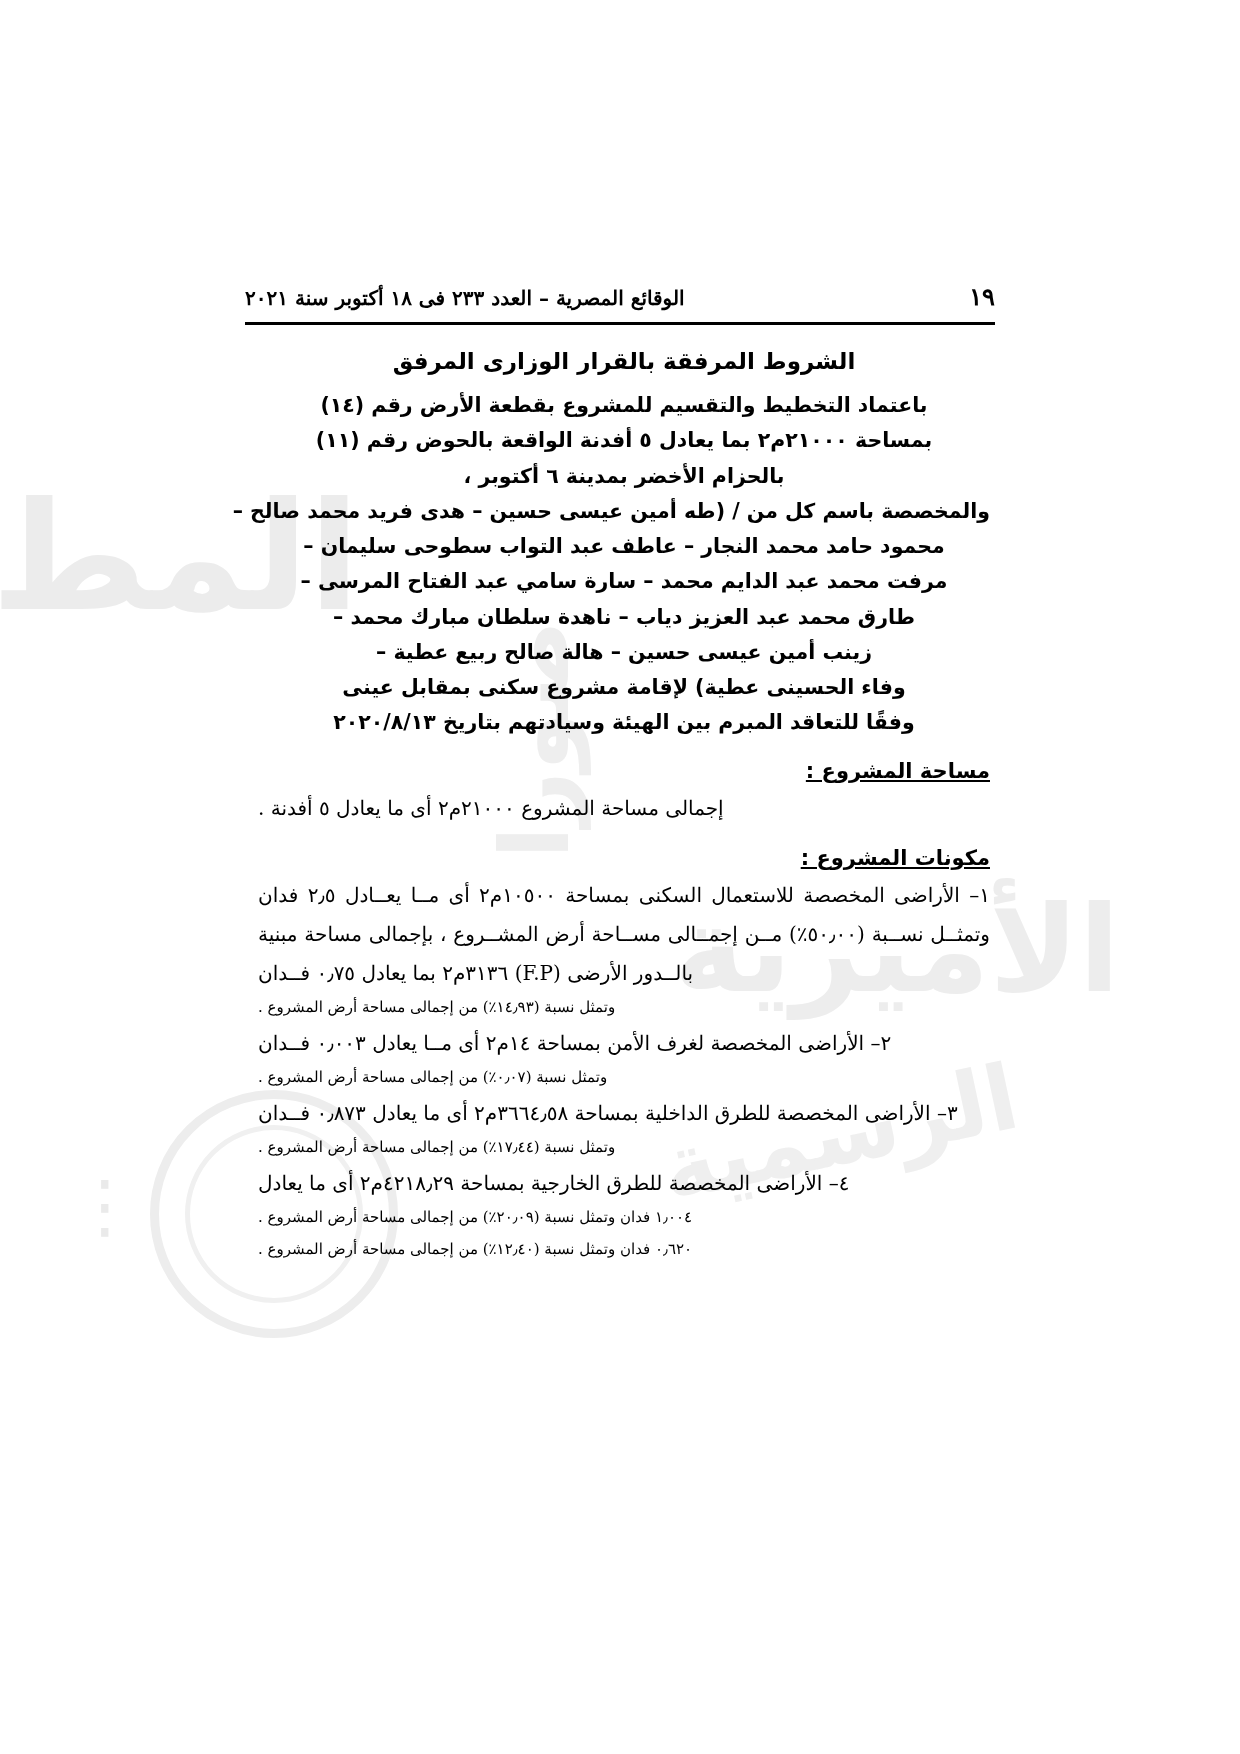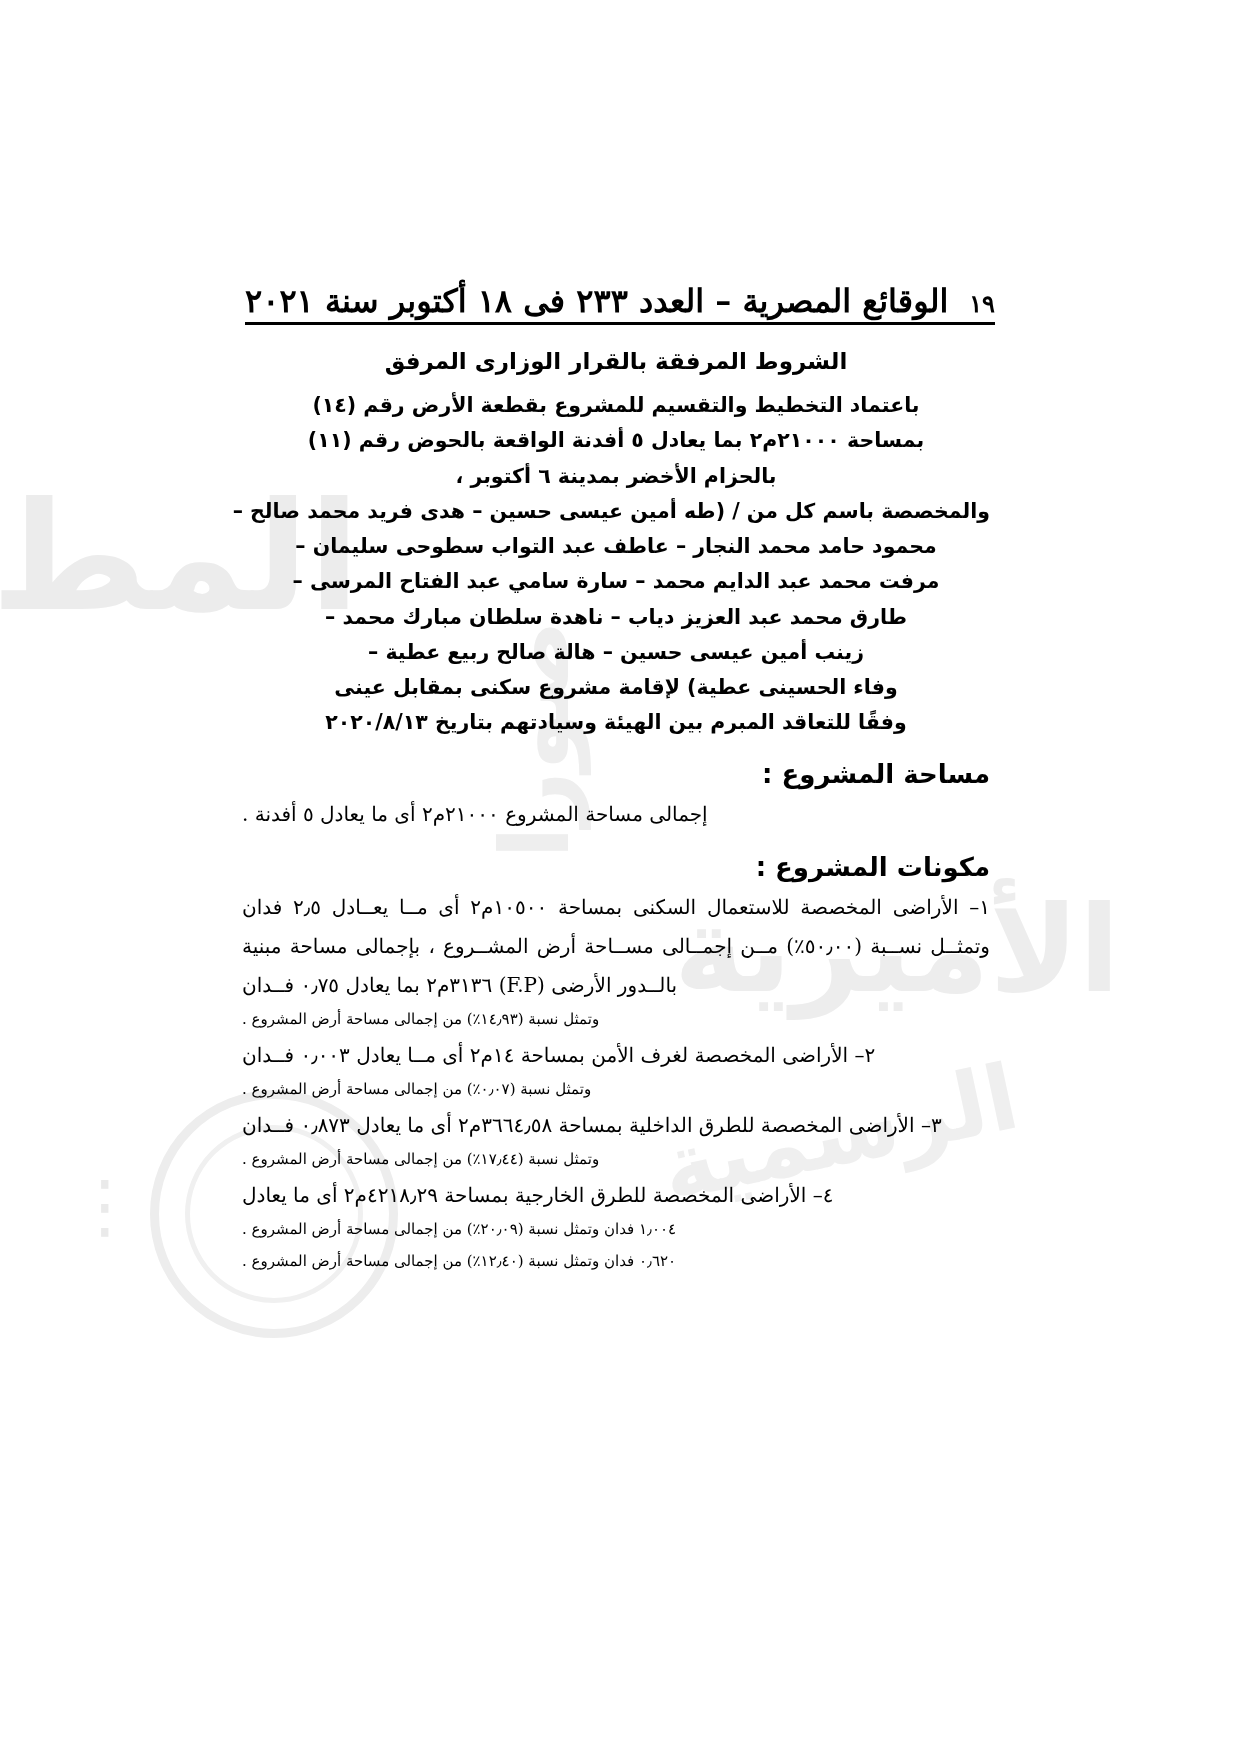--- a/index.html
+++ b/index.html
@@ -96,21 +96,21 @@
     position: absolute;
     top: 282px;
     left: 245px;
     right: 245px;
     display: flex;
     align-items: baseline;
     justify-content: space-between;
     flex-direction: row-reverse;
   }
   .header-title {
-    font-size: 32px;
+    font-size: 20px;
     font-weight: 700;
     letter-spacing: 0;
     font-family: "DejaVu Serif", "Liberation Serif", serif;
   }
   .header-page {
     font-size: 24px;
     font-weight: 700;
     font-family: "DejaVu Serif", "Liberation Serif", serif;
   }
   .header-rule {
@@ -118,21 +118,21 @@
     top: 322px;
     left: 245px;
     right: 245px;
     height: 3px;
     background: #000;
   }
 
   .content {
     position: absolute;
     top: 348px;
-    left: 242px;
+    left: 258px;
     right: 250px;
   }
 
   .title-main {
     text-align: center;
     font-weight: 700;
     font-size: 23px;
     margin: 0 0 14px 0;
     font-family: "DejaVu Sans", "Liberation Sans", sans-serif;
   }
@@ -145,25 +145,26 @@
     font-family: "DejaVu Sans", "Liberation Sans", sans-serif;
   }
   .sub-line {
     display: block;
     white-space: nowrap;
   }
   .sub-line.ct { text-align: center; }
 
   .section-head {
     font-weight: 700;
-    font-size: 26px;
+    font-size: 21px;
     margin-top: 18px;
     margin-bottom: 6px;
     text-align: right;
     font-family: "DejaVu Sans", "Liberation Sans", sans-serif;
+    text-decoration: underline;
   }
 
   .para {
     font-size: 20px;
     line-height: 1.95;
     text-align: justify;
     text-align-last: left;
     font-family: "DejaVu Serif", "Liberation Serif", serif;
     margin: 0;
   }

